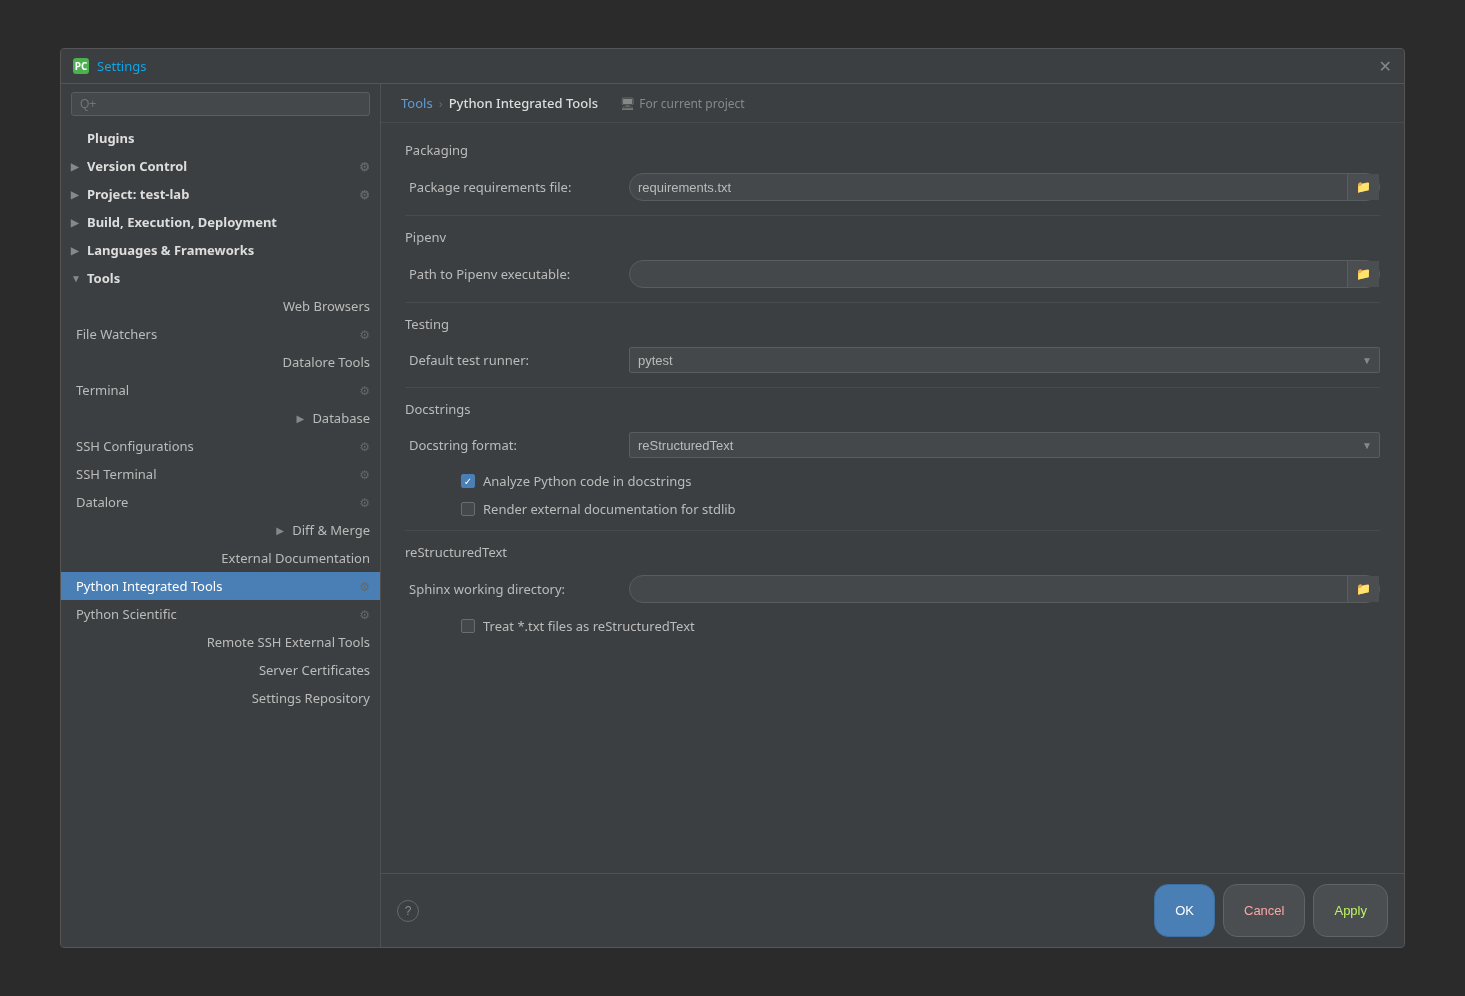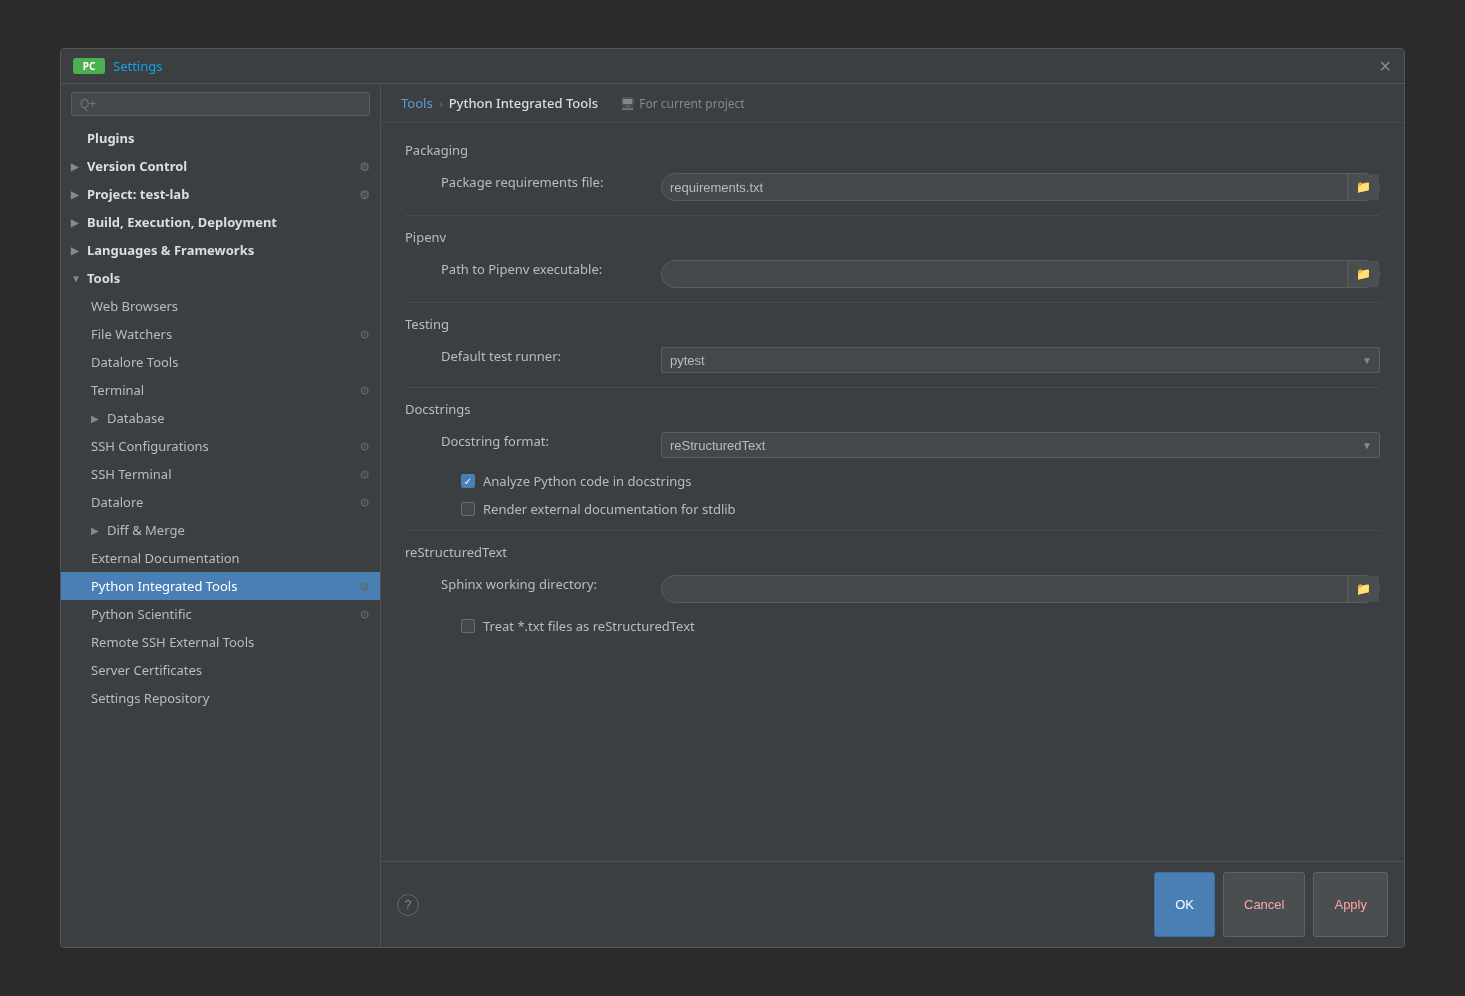--- a/index.html
+++ b/index.html
@@ -26,21 +26,21 @@
     }
     .titlebar {
       background: #3c3f41;
       display: flex;
       align-items: center;
       padding: 8px 12px;
       border-bottom: 1px solid #555;
       flex-shrink: 0;
     }
     .titlebar-icon {
-      width: 32px;
+      width: 16px;
       height: 16px;
       margin-right: 8px;
       background: #4CAF50;
       border-radius: 3px;
       display: flex;
       align-items: center;
       justify-content: center;
       font-size: 10px;
       color: white;
       font-weight: bold;
@@ -100,21 +100,21 @@
     }
     .sidebar-item.active {
       background: #4a7fb5;
       color: #fff;
     }
     .sidebar-item.top-level {
       font-weight: bold;
       color: #ddd;
       padding-left: 10px;
     }
-    .sidebar-item.sub-level { padding-left: 30px; }
+    .sidebar-item.sub-level { padding-left: 15px; justify-content: flex-end; }
     .expand-icon {
       margin-right: 4px;
       font-size: 10px;
       color: #888;
       width: 12px;
       display: inline-block;
     }
     .sidebar-item .config-icon {
       margin-left: auto;
       color: #666;
@@ -159,23 +159,23 @@
     .section-title {
       font-size: 13px;
       color: #bbb;
       margin-bottom: 14px;
       margin-top: 10px;
       font-weight: 400;
     }
     .section-title:first-child { margin-top: 0; }
     .field-row {
       display: flex;
-      align-items: flex-start;
+      align-items: center;
       margin-bottom: 14px;
-      margin-left: 36px;
+      margin-left: 4px;
     }
     .field-label {
       color: #bbb;
       min-width: 220px;
       font-size: 13px;
     }
     .field-input-wrap {
       flex: 1;
       display: flex;
       align-items: center;
@@ -296,39 +296,39 @@
       cursor: pointer;
       display: flex;
       align-items: center;
       justify-content: center;
     }
     .footer-right {
       display: flex;
       gap: 8px;
     }
     .btn {
-      padding: 24px 20px;
-      border-radius: 3px;
+      padding: 18px 20px;
+      border-radius: 14px;
       font-size: 13px;
       cursor: pointer;
       border: 1px solid transparent;
     }
     .btn-primary {
       background: #4a7fb5;
       color: #fff;
       border-color: #3d6fa0;
     }
     .btn-secondary {
       background: #4b4e50;
       color: #fca5a5;
       border-color: #606367;
     }
     .btn-default {
       background: #4b4e50;
-      color: #fca5a5;
+      color: #bef264;
       border-color: #606367;
     }
   </style>
 </head>
 <body>
 
 <div class="window">
 
   <div class="titlebar">
     <div class="titlebar-icon">

